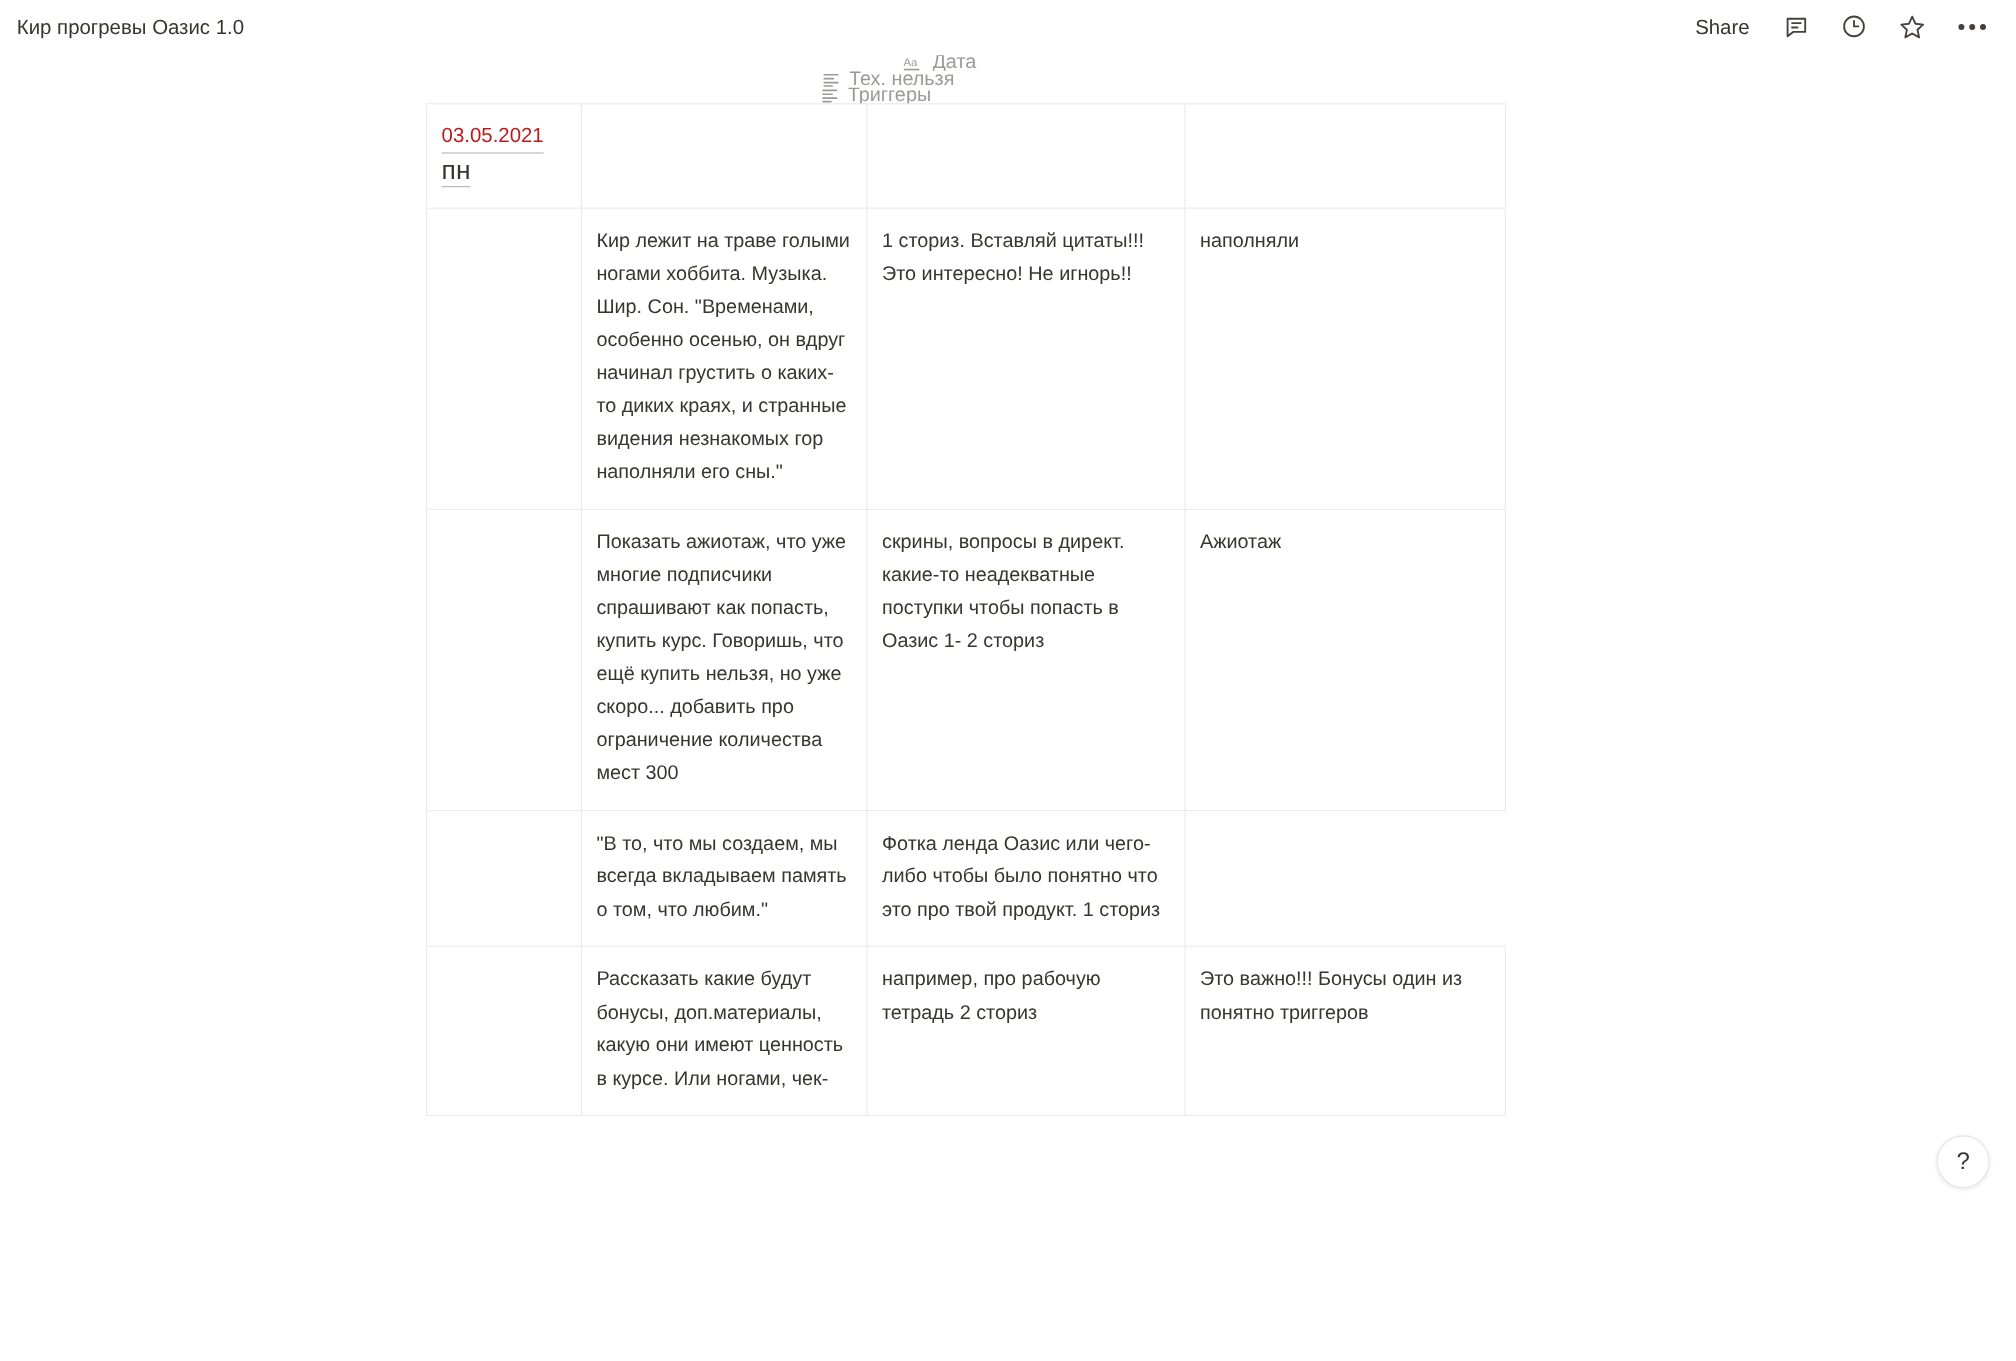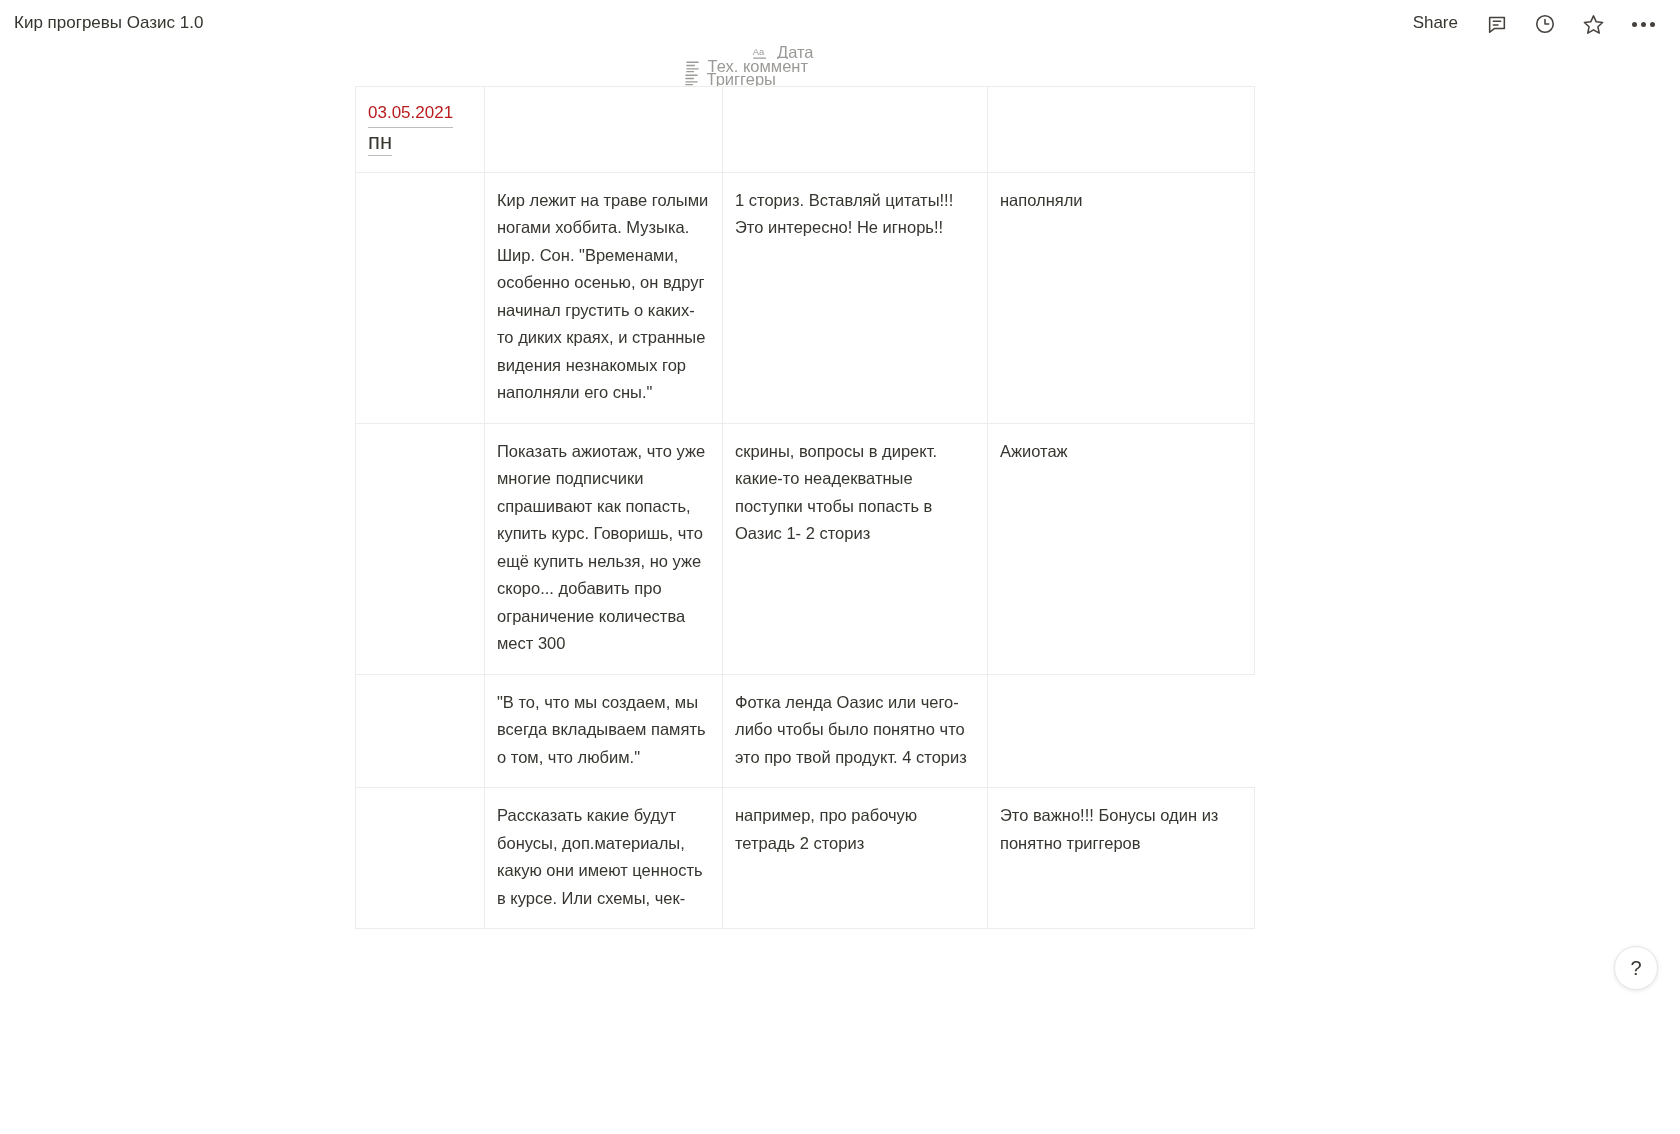--- a/index.html
+++ b/index.html
@@ -25,21 +25,21 @@
   .doc-title {
     font-size: 17px;
     line-height: 22px;
     color: #37352f;
     font-weight: 400;
     white-space: nowrap;
   }
   .topbar-right {
     margin-left: auto;
     display: flex;
-    align-items: flex-end;
+    align-items: flex-start;
     gap: 22px;
   }
   .share-button {
     font-size: 17px;
     color: #37352f;
     background: transparent;
     border: none;
     padding: 3px 4px;
     cursor: pointer;
     font-family: inherit;
@@ -215,21 +215,21 @@
 
         <div class="col-header c2">
           <span class="hicon">
             <svg width="15" height="15" viewBox="0 0 16 16" stroke="#9b9a97" stroke-width="1.5" stroke-linecap="round">
               <line x1="2" y1="3.5" x2="14" y2="3.5"></line>
               <line x1="2" y1="7" x2="10" y2="7"></line>
               <line x1="2" y1="10.5" x2="14" y2="10.5"></line>
               <line x1="2" y1="13.5" x2="9" y2="13.5"></line>
             </svg>
           </span>
-          <span class="hlabel">Тех. коммент</span>
+          <span class="hlabel">Тех. нельзя</span>
         </div>
 
         <div class="col-header c3">
           <span class="hicon">
             <svg width="15" height="15" viewBox="0 0 16 16" stroke="#9b9a97" stroke-width="1.5" stroke-linecap="round">
               <line x1="2" y1="3.5" x2="14" y2="3.5"></line>
               <line x1="2" y1="7" x2="10" y2="7"></line>
               <line x1="2" y1="10.5" x2="14" y2="10.5"></line>
               <line x1="2" y1="13.5" x2="9" y2="13.5"></line>
             </svg>
@@ -260,26 +260,26 @@
         <div class="row">
           <div class="cell c0"></div>
           <div class="cell c1">Показать ажиотаж, что уже многие подписчики спрашивают как попасть, купить курс. Говоришь, что ещё купить нельзя, но уже скоро...  добавить про ограничение количества мест 300</div>
           <div class="cell c2">скрины, вопросы в директ. какие-то неадекватные поступки чтобы попасть в Оазис 1- 2 сториз</div>
           <div class="cell c3">Ажиотаж</div>
         </div>
 
         <div class="row">
           <div class="cell c0"></div>
           <div class="cell c1">"В то, что мы создаем, мы всегда вкладываем память о том, что любим."</div>
-          <div class="cell c2">Фотка ленда Оазис или чего-либо чтобы было понятно что это про твой продукт. 4 сториз</div>
-        </div>
-
-        <div class="row">
-          <div class="cell c0"></div>
-          <div class="cell c1">Рассказать какие будут бонусы, доп.материалы, какую они имеют ценность в курсе. Или схемы, чек-</div>
+          <div class="cell c2">Фотка ленда Оазис или чего-либо чтобы было понятно что это про твой продукт. 1 сториз</div>
+        </div>
+
+        <div class="row">
+          <div class="cell c0"></div>
+          <div class="cell c1">Рассказать какие будут бонусы, доп.материалы, какую они имеют ценность в курсе. Или ногами, чек-</div>
           <div class="cell c2">например, про рабочую тетрадь 2 сториз</div>
           <div class="cell c3">Это важно!!! Бонусы один из понятно триггеров</div>
         </div>
 
       </div>
     </div>
   </div>
 
   <div class="help-fab">?</div>
 

